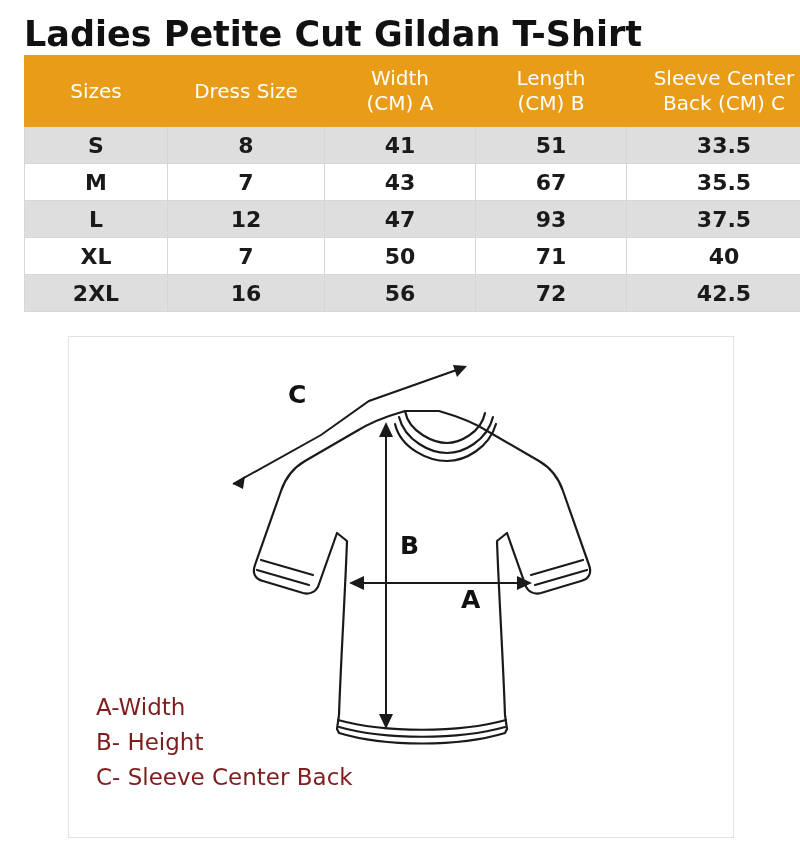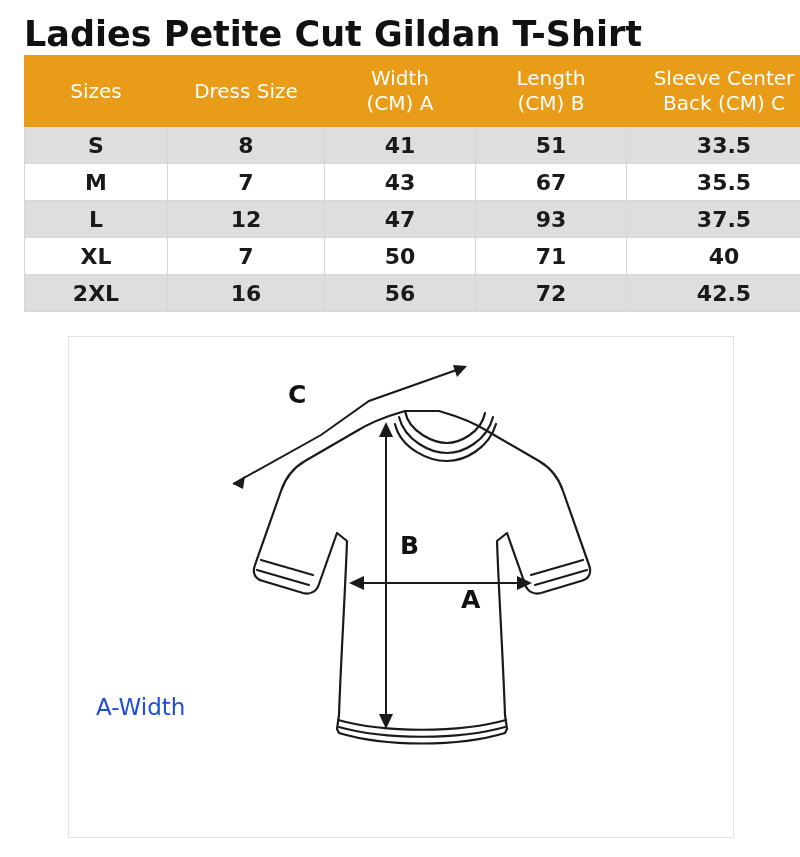--- a/index.html
+++ b/index.html
@@ -83,21 +83,21 @@
   }
   .diagram-box svg {
     display: block;
   }
   .legend {
     position: absolute;
     left: 96px;
     top: 690px;
     font-size: 23px;
     line-height: 1.52;
-    color: #1d4ed8;
+    color: #7f1d1d;
   }
   .legend div {
     white-space: nowrap;
   }
 </style>
 </head>
 <body>
 
 <div class="page">
 
@@ -227,15 +227,17 @@
         <path d="M288 246 L 455 246"></path>
       </g>
       <polygon points="280,246 295,239 295,253" fill="#1a1a1a"></polygon>
       <polygon points="463,246 448,239 448,253" fill="#1a1a1a"></polygon>
       <text x="392" y="271" font-family="DejaVu Sans, sans-serif" font-size="25" font-weight="bold" fill="#111111">A</text>
     </svg>
   </div>
 
   <div class="legend">
     <div>A-Width</div>
+    <div>B- Height</div>
+    <div>C- Sleeve Center Back</div>
   </div>
 
 </div>
 
 </body></html>

